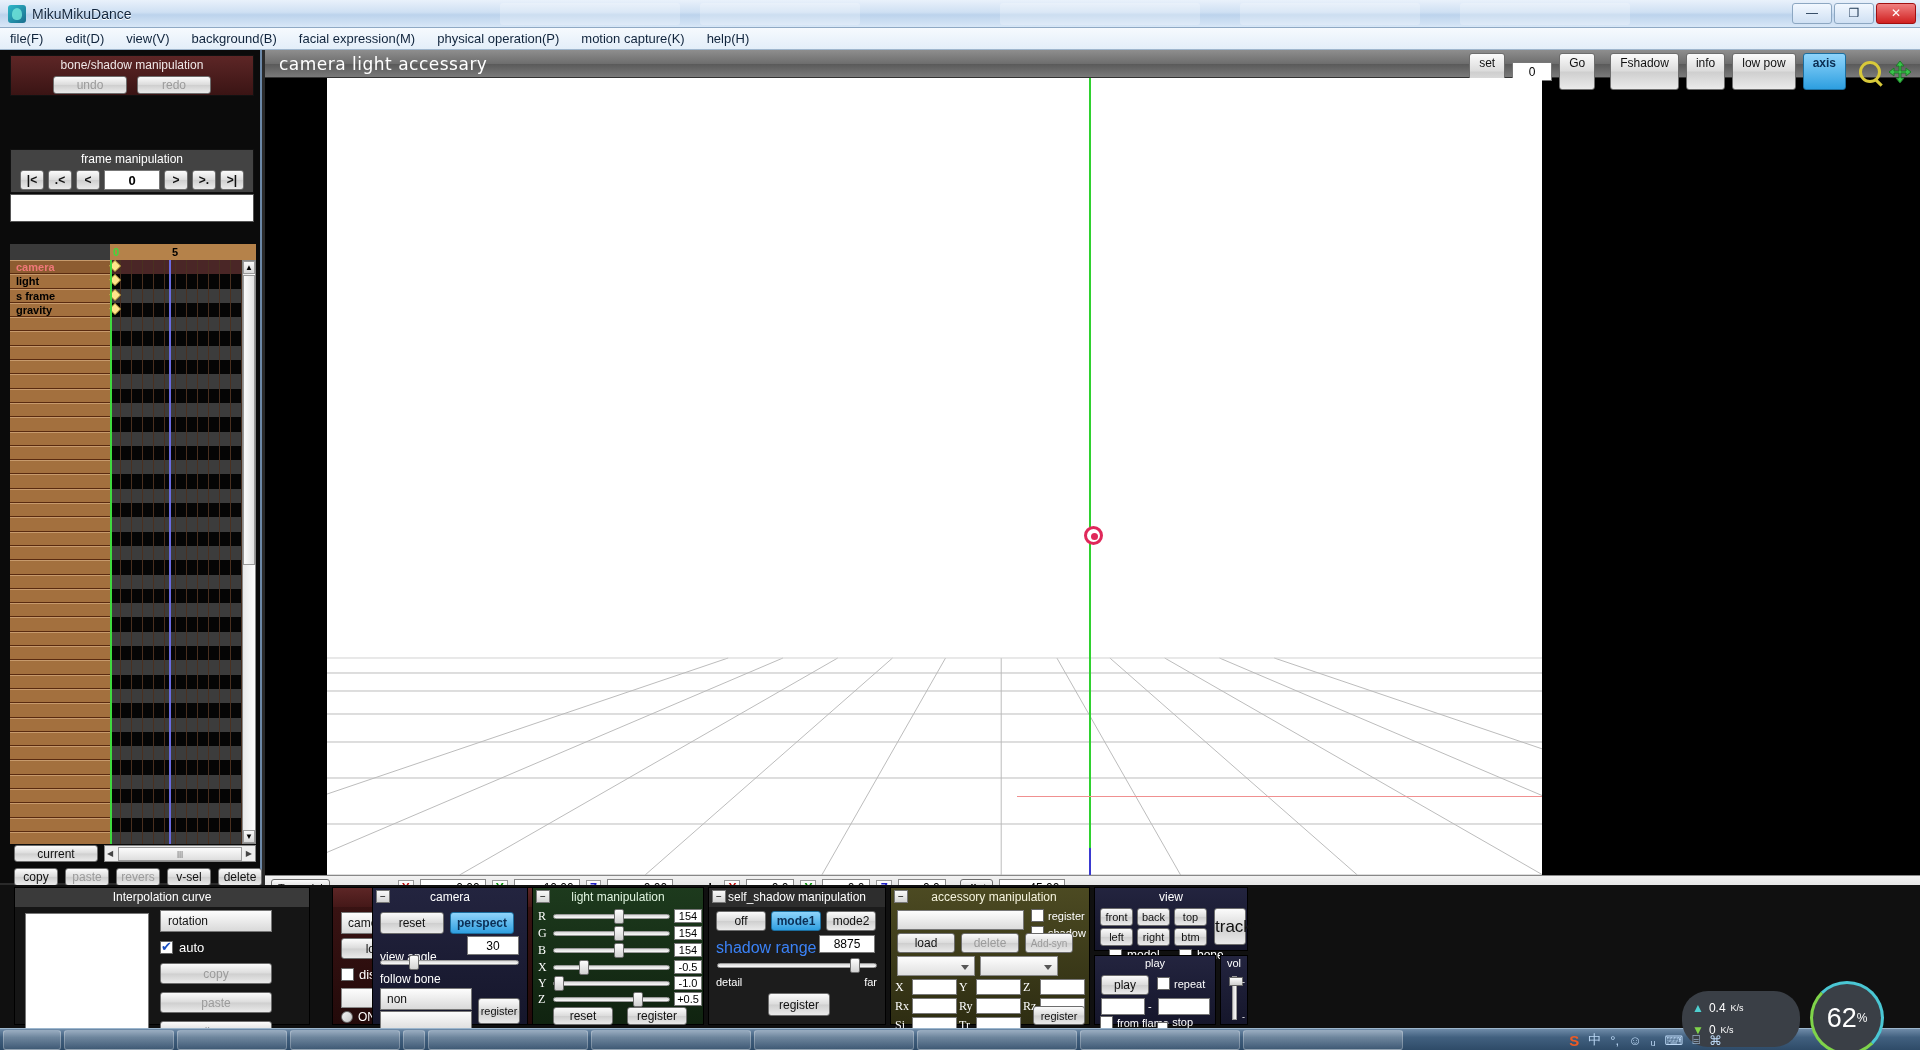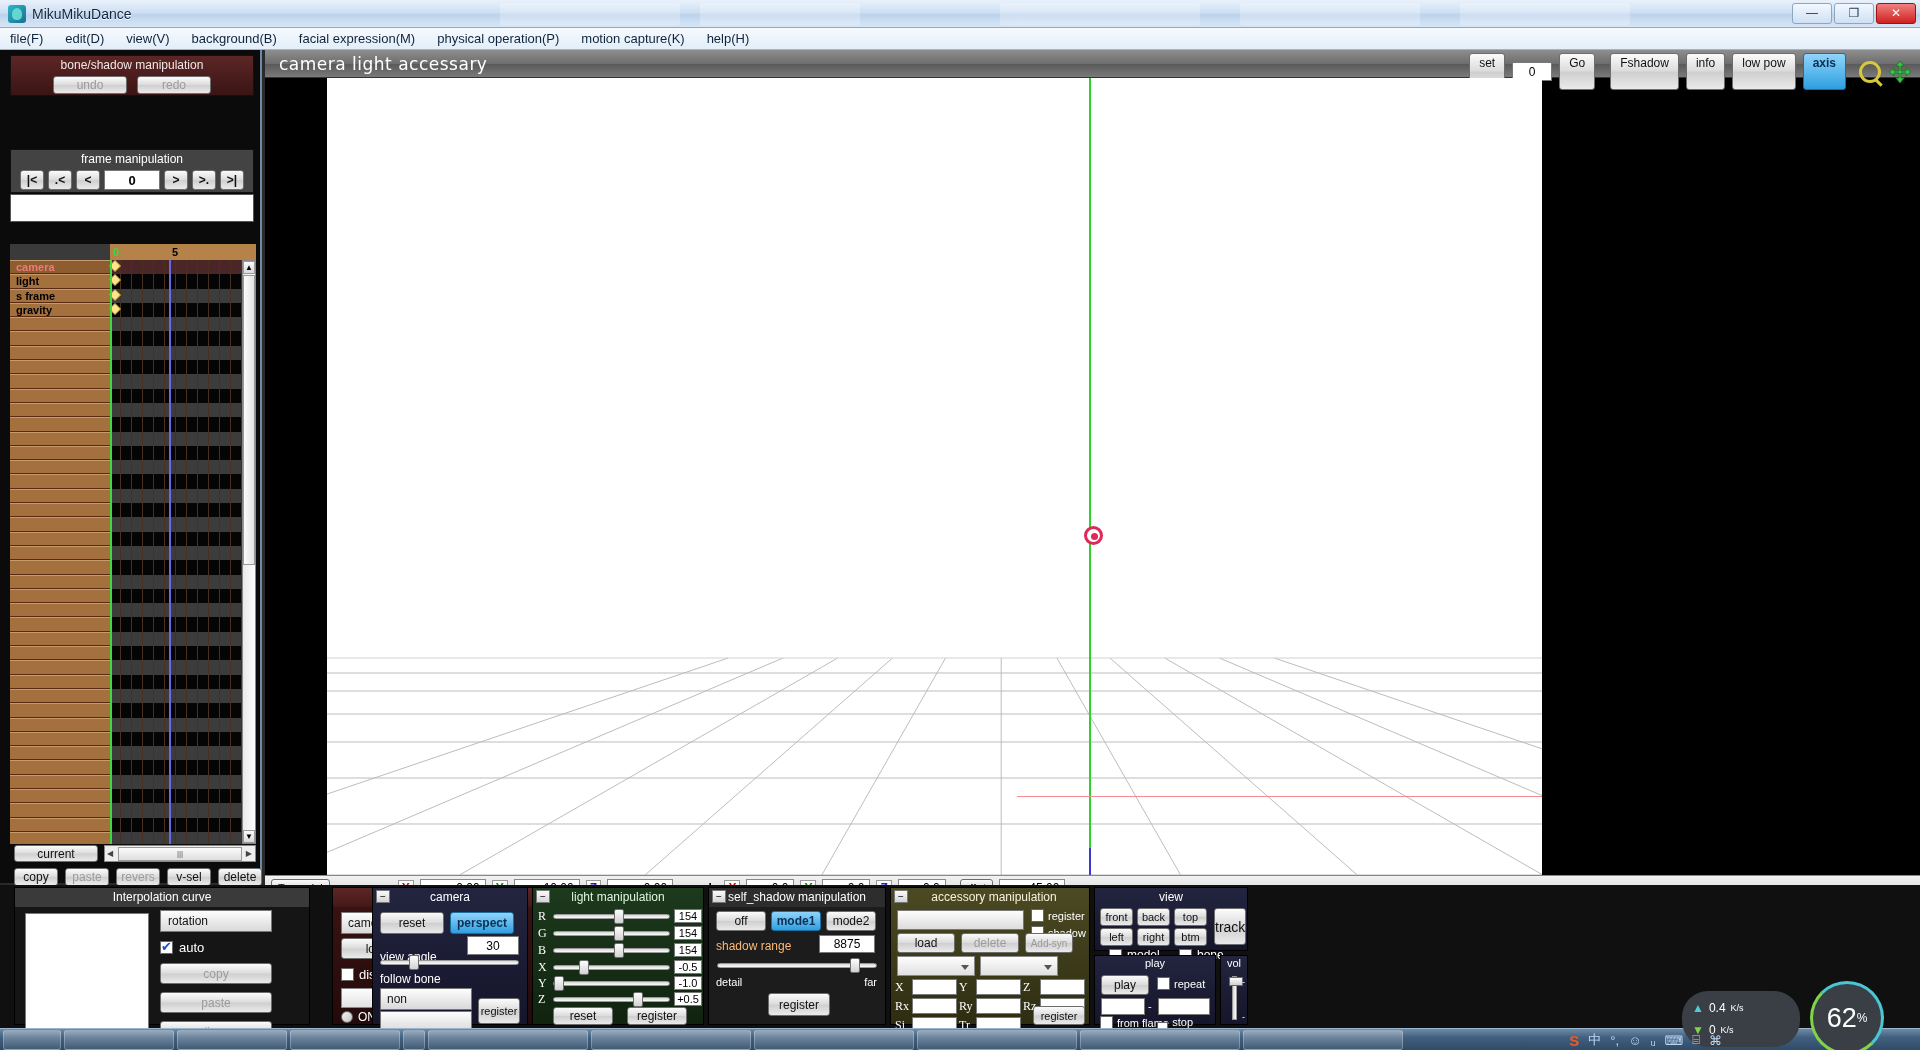--- a/index.html
+++ b/index.html
@@ -221,21 +221,21 @@
   .lrw .fl{width:28px;height:14px;background:#fff;border:1px solid #777;font-size:11px;
      text-align:center;line-height:13px;color:#000;}
   #p-light .brow{position:absolute;left:20px;top:119px;display:flex;gap:14px;}
   #p-light .brow .btn{width:60px;height:18px;line-height:17px;}
 
   #p-shadow{left:708px;top:2px;width:178px;height:138px;background:#1c1c1c;}
   #p-shadow .ttl{background:#2d2d2d;color:#fff;}
   #p-shadow .r1{position:absolute;left:7px;top:23px;display:flex;gap:5px;}
   #p-shadow .r1 .btn{width:50px;height:20px;line-height:19px;}
   #p-shadow .r1 .btn.on{background:linear-gradient(to bottom,#8fd4fb,#2f9fe0);color:#0b2f55;font-weight:bold;border-color:#1b6e9f;}
-  #p-shadow .lb1{position:absolute;left:7px;top:51px;font-size:12px;color:#fdba74;}
+  #p-shadow .lb1{position:absolute;left:7px;top:51px;font-size:16px;color:#3b82f6;}
   #sr-fld{position:absolute;left:110px;top:47px;width:56px;height:18px;background:#fff;
      border:1px solid #777;text-align:center;line-height:17px;font-size:12px;color:#000;}
   #p-shadow .lb2{position:absolute;left:7px;top:88px;font-size:11px;color:#fff;}
   #p-shadow .lb3{position:absolute;right:8px;top:88px;font-size:11px;color:#fff;}
   #btn-sreg{position:absolute;left:59px;top:105px;width:62px;height:23px;line-height:22px;}
 
   #p-acc{left:890px;top:2px;width:200px;height:138px;
      background:linear-gradient(to bottom,#4c4a22,#2e2d12);}
   #p-acc .ttl{color:#f5f3dd;margin-left:8px;}
   #p-acc .dd{position:absolute;left:6px;top:22px;width:127px;height:20px;
@@ -252,21 +252,21 @@
   .accrow{position:absolute;left:4px;display:flex;align-items:center;gap:2px;}
   .accrow .k{font-size:12px;color:#fff;width:15px;font-family:"Liberation Serif",serif;}
   .accrow .v{width:45px;height:16px;background:#fff;border:1px solid #777;}
   #btn-areg{position:absolute;left:142px;top:118px;width:52px;height:19px;line-height:18px;font-size:11px;}
 
   #p-view{left:1094px;top:2px;width:154px;height:64px;
      background:linear-gradient(to bottom,#23243f,#15162b);}
   #p-view .ttl{color:#fff;}
   #p-view .vr{position:absolute;display:flex;gap:4px;}
   #p-view .vr .btn{width:33px;height:18px;line-height:17px;font-size:11px;}
-  #btn-track{position:absolute;left:119px;top:20px;width:32px;height:37px;line-height:36px;font-size:14px;}
+  #btn-track{position:absolute;left:119px;top:20px;width:32px;height:37px;line-height:36px;font-size:17px;}
   #p-view .ck{position:absolute;display:flex;align-items:center;gap:5px;font-size:12px;color:#fff;}
 
   #p-play{left:1094px;top:70px;width:122px;height:70px;
      background:linear-gradient(to bottom,#23243f,#15162b);}
   #p-play .ttl{color:#fff;font-size:11px;padding:1px 0 2px;}
   #btn-play{position:absolute;left:6px;top:19px;width:48px;height:20px;line-height:19px;}
   #p-play .ck{position:absolute;display:flex;align-items:center;gap:4px;font-size:11px;color:#fff;}
   #p-play .fl{position:absolute;height:17px;background:#fff;border:1px solid #777;}
 
   #p-vol{left:1220px;top:70px;width:28px;height:70px;

